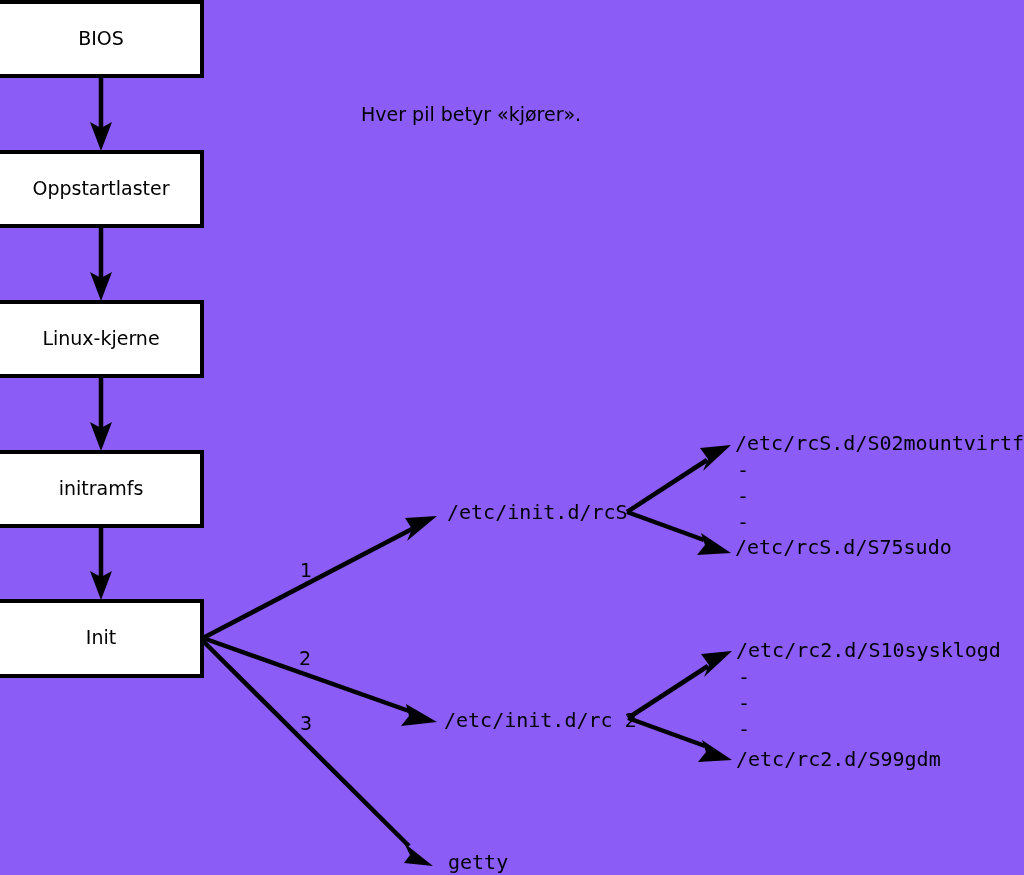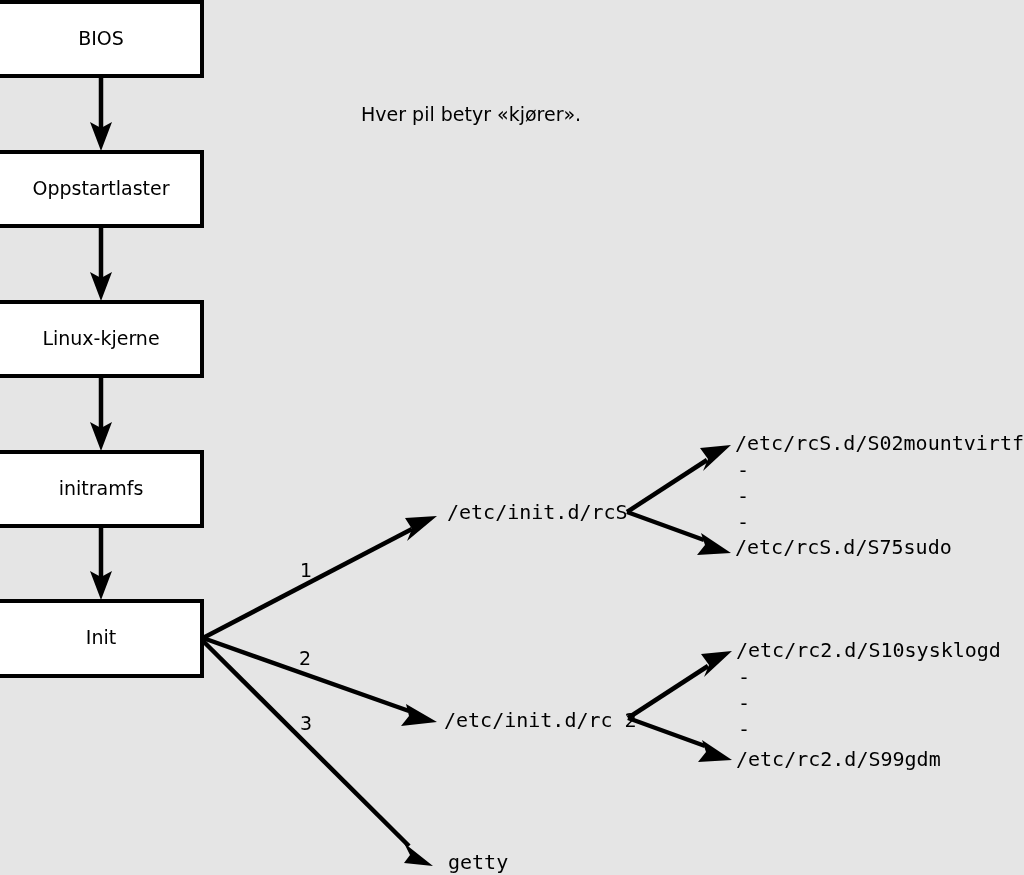--- a/index.html
+++ b/index.html
@@ -7,21 +7,21 @@
     padding: 0;
     background: #ffffff;
   }
   body {
     font-family: "DejaVu Sans", sans-serif;
   }
   #canvas {
     position: relative;
     width: 1024px;
     height: 875px;
-    background: #e5e5e5;
+    background: #8b5cf6;
     overflow: hidden;
   }
   #diagram-svg {
     position: absolute;
     left: 0;
     top: 0;
     width: 1024px;
     height: 875px;
   }
   .node-box-label {

